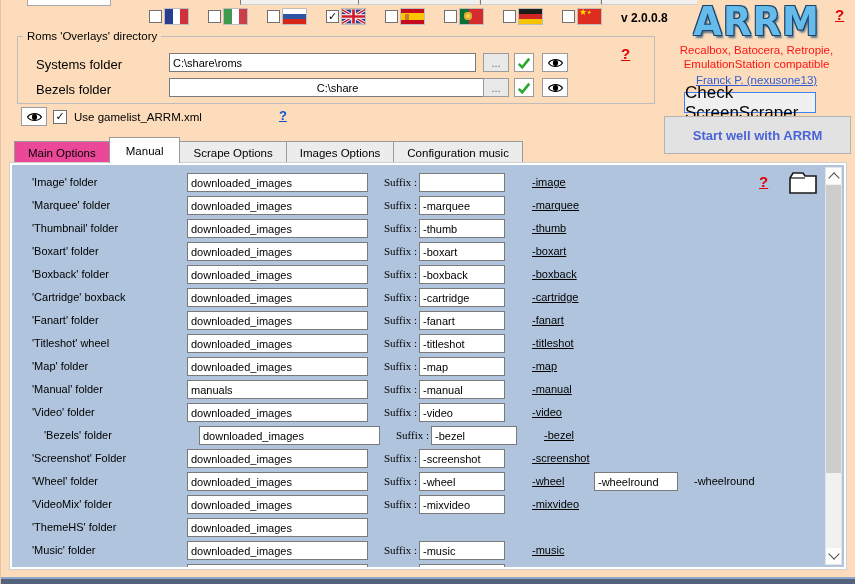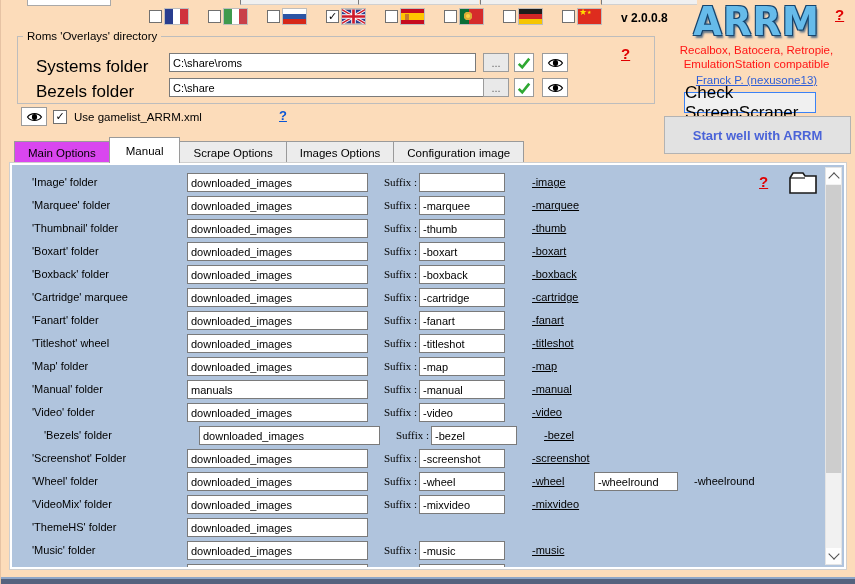--- a/index.html
+++ b/index.html
@@ -43,37 +43,37 @@
   #sub1{top:44px;} #sub2{top:58px;}
   #author{left:663px;top:74px;width:185px;text-align:center;color:#2e5fd8;font-size:11.5px;
           text-decoration:underline;cursor:pointer;}
   #check-btn{left:683px;top:92px;width:130px;height:19px;background:#f0f0f0;border:1px solid #3b82f6;
              font-size:17px;display:flex;align-items:center;justify-content:center;cursor:pointer;}
   #start-btn{left:663px;top:116px;width:185px;height:36px;background:#e2e2e2;border:1px solid #b3b3b3;
              font-size:13px;font-weight:bold;color:#4a63d8;display:flex;align-items:center;justify-content:center;cursor:pointer;}
   
   #group{left:16px;top:36px;width:636px;height:66px;border:1px solid #bdbdbd;}
   #group-title{left:22px;top:30px;background:#fcdcba;padding:0 4px;font-size:11.5px;}
-  .fld-label{font-size:17px;}
+  .fld-label{font-size:13px;}
   .tx{position:absolute;height:19px;border:1px solid #7a7a7a;background:#fff;
       font-family:"Liberation Sans",sans-serif;font-size:11px;padding:0 3px;box-sizing:border-box;color:#000;}
   .sq-btn{position:absolute;height:19px;background:#e9e9e9;border:1px solid #9b9b9b;display:flex;
           align-items:center;justify-content:center;cursor:pointer;box-sizing:border-box;}
   .sq-btn.white{background:#fff;}
   #help-group{left:620px;top:45px;}
   
   #gl-eye{left:20px;top:107px;width:26px;height:19px;}
   #gl-cb{left:52px;top:110px;width:14px;height:14px;}
   #gl-label{left:73px;top:111px;font-size:11.5px;}
   #gl-help{left:278px;top:108px;}
   
   #tabs{left:13px;top:140px;display:flex;align-items:flex-end;height:23px;}
   .tab{height:21px;padding:0 13px;background:#ececec;border:1px solid #9a9a9a;border-bottom:none;
        display:flex;align-items:center;font-size:11.5px;cursor:pointer;margin-right:-1px;position:relative;}
-  .tab.first{background:#d946ef;}
+  .tab.first{background:#ec4899;}
   .tab.selected{background:#fff;height:25px;z-index:5;padding:0 16px;}
   
   #panel-outer{left:8px;top:162px;width:838px;height:408px;background:#fff;border:1px solid #cfcfcf;box-sizing:border-box;z-index:1;}
   #panel{position:absolute;left:2px;top:2px;width:832px;height:402px;background:#b0c4dd;overflow:hidden;}
   .frow{position:absolute;left:0;width:100%;height:21px;}
   .frow .rlabel{position:absolute;left:20px;top:3px;}
   .frow .finput{left:175px;top:0;width:181px;}
   .frow .scap{position:absolute;left:372px;top:3px;font-family:Liberation Serif, serif;}
   .frow .sinput{left:407px;top:0;width:86px;}
   .frow .sname{position:absolute;left:520px;top:3px;text-decoration:underline;}
@@ -170,21 +170,21 @@
   <div class="sq-btn white" style="left:541px;top:53px;width:26px;">
     <span>
         <svg class="eye-svg" width="17" height="12" viewBox="0 0 22 14">
           <path d="M2 7 C6 1 16 1 20 7 C16 13 6 13 2 7 Z" fill="#fff" stroke="#000" stroke-width="1.6"></path>
           <ellipse cx="11" cy="7" rx="3.4" ry="3.9" fill="#000"></ellipse>
         </svg>
       </span>
   </div>
 
   <div class="abs fld-label" style="left:35px;top:82px;">Bezels folder</div>
-  <input class="tx" style="left: 168px; top: 78px; width: 337px;" value="C:\share">
+  <input class="tx" style="left: 168px; top: 78px; width: 337px; text-align: center;" value="C:\share">
   <div class="sq-btn" style="left:482px;top:78px;width:26px;color:#666;">...</div>
   <div class="sq-btn white" style="left:513px;top:78px;width:20px;">
     <svg width="14" height="14" viewBox="0 0 16 16">
         <path d="M2 9 L6 13 L14 3" fill="none" stroke="#2fa832" stroke-width="3"></path>
       </svg>
   </div>
   <div class="sq-btn white" style="left:541px;top:78px;width:26px;">
     <span>
         <svg class="eye-svg" width="17" height="12" viewBox="0 0 22 14">
           <path d="M2 7 C6 1 16 1 20 7 C16 13 6 13 2 7 Z" fill="#fff" stroke="#000" stroke-width="1.6"></path>
@@ -213,21 +213,21 @@
       <div class="tab selected">
         <span>Manual</span>
       </div>
       <div class="tab">
         <span>Scrape Options</span>
       </div>
       <div class="tab">
         <span>Images Options</span>
       </div>
       <div class="tab">
-        <span>Configuration image</span>
+        <span>Configuration music</span>
       </div>
     </div>
 
   <div id="panel-outer" class="abs">
     <div id="panel">
       <div>
           <div class="frow" style="top: 8px;">
     <span class="rlabel">'Image' folder</span>
     <input class="tx finput" value="downloaded_images" style="">
     <span class="scap">Suffix :</span>
@@ -261,21 +261,21 @@
   </div>
           <div class="frow" style="top: 100px;">
     <span class="rlabel">'Boxback' folder</span>
     <input class="tx finput" value="downloaded_images" style="">
     <span class="scap">Suffix :</span>
     <input class="tx sinput" value="-boxback" style="">
     <span class="sname">-boxback</span>
 
   </div>
           <div class="frow" style="top: 123px;">
-    <span class="rlabel">'Cartridge' marquee</span>
+    <span class="rlabel">'Cartridge' boxback</span>
     <input class="tx finput" value="downloaded_images" style="">
     <span class="scap">Suffix :</span>
     <input class="tx sinput" value="-cartridge" style="">
     <span class="sname">-cartridge</span>
 
   </div>
           <div class="frow" style="top: 146px; padding-left: 24px;">
     <span class="rlabel">'Fanart' folder</span>
     <input class="tx finput" value="downloaded_images" style="">
     <span class="scap">Suffix :</span>

